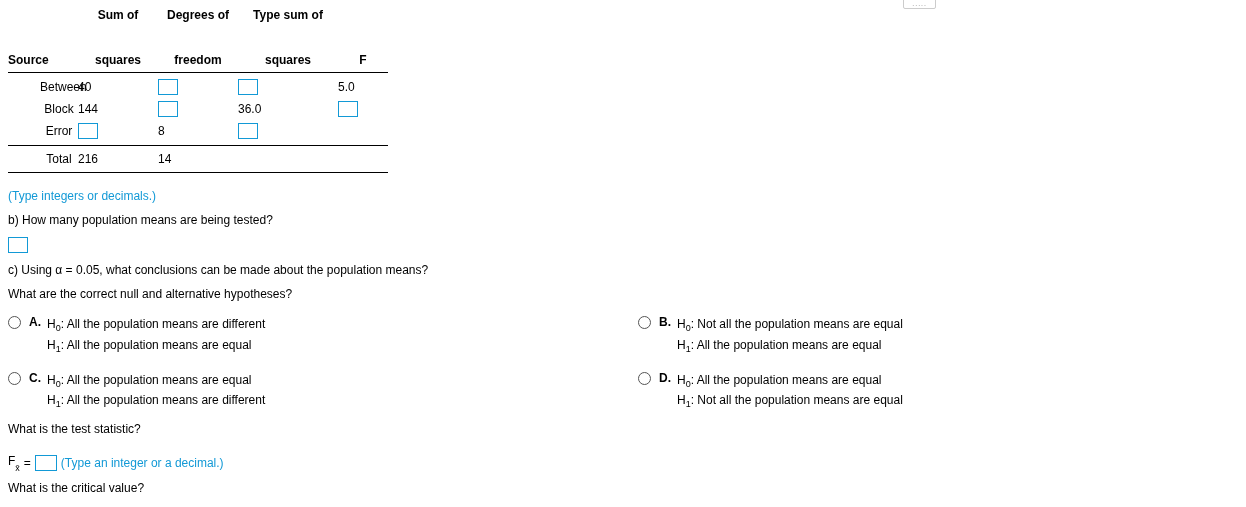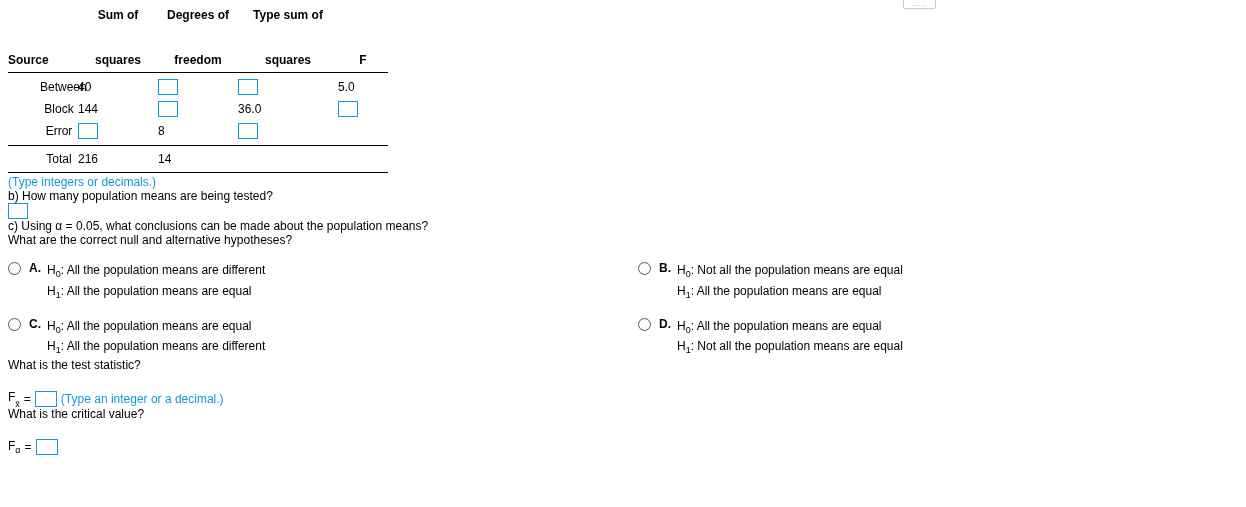--- a/index.html
+++ b/index.html
@@ -33,21 +33,21 @@
   width: 20px;
   height: 14px;
   border: 1px solid #1299d6;
   display: inline-block;
   background: #fff;
   vertical-align: middle;
 }
 .hr-span { grid-column: 1 / span 5; border-top: 1px solid #000; }
 .hr-span2 { grid-column: 1 / span 5; border-top: 1px solid #000; }
 .hint { color: #1299d6; }
-.section { }
+.section { margin-top: 10px; }
 .options {
   display: grid;
   grid-template-columns: 1fr 1fr;
   column-gap: 40px;
   row-gap: 14px;
   margin-top: 14px;
   max-width: 1220px;
 }
 .option {
   display: flex;
@@ -125,21 +125,21 @@
 
   <div class="td first">Total</div>
   <div class="td">216</div>
   <div class="td">14</div>
   <div class="td"></div>
   <div class="td"></div>
 
   <div class="hr-span2"></div>
 </div>
 
-<div class="hint" style="margin-top:2px;">(Type integers or decimals.)</div>
+<div class="hint" style="margin-top:16px;">(Type integers or decimals.)</div>
 
 <div class="section">b) How many population means are being tested?</div>
 <div class="section"><span class="input-box"></span></div>
 
 <div class="section">c) Using α = 0.05, what conclusions can be made about the population means?</div>
 <div class="section">What are the correct null and alternative hypotheses?</div>
 
 <div class="options">
 
   <div class="option">

